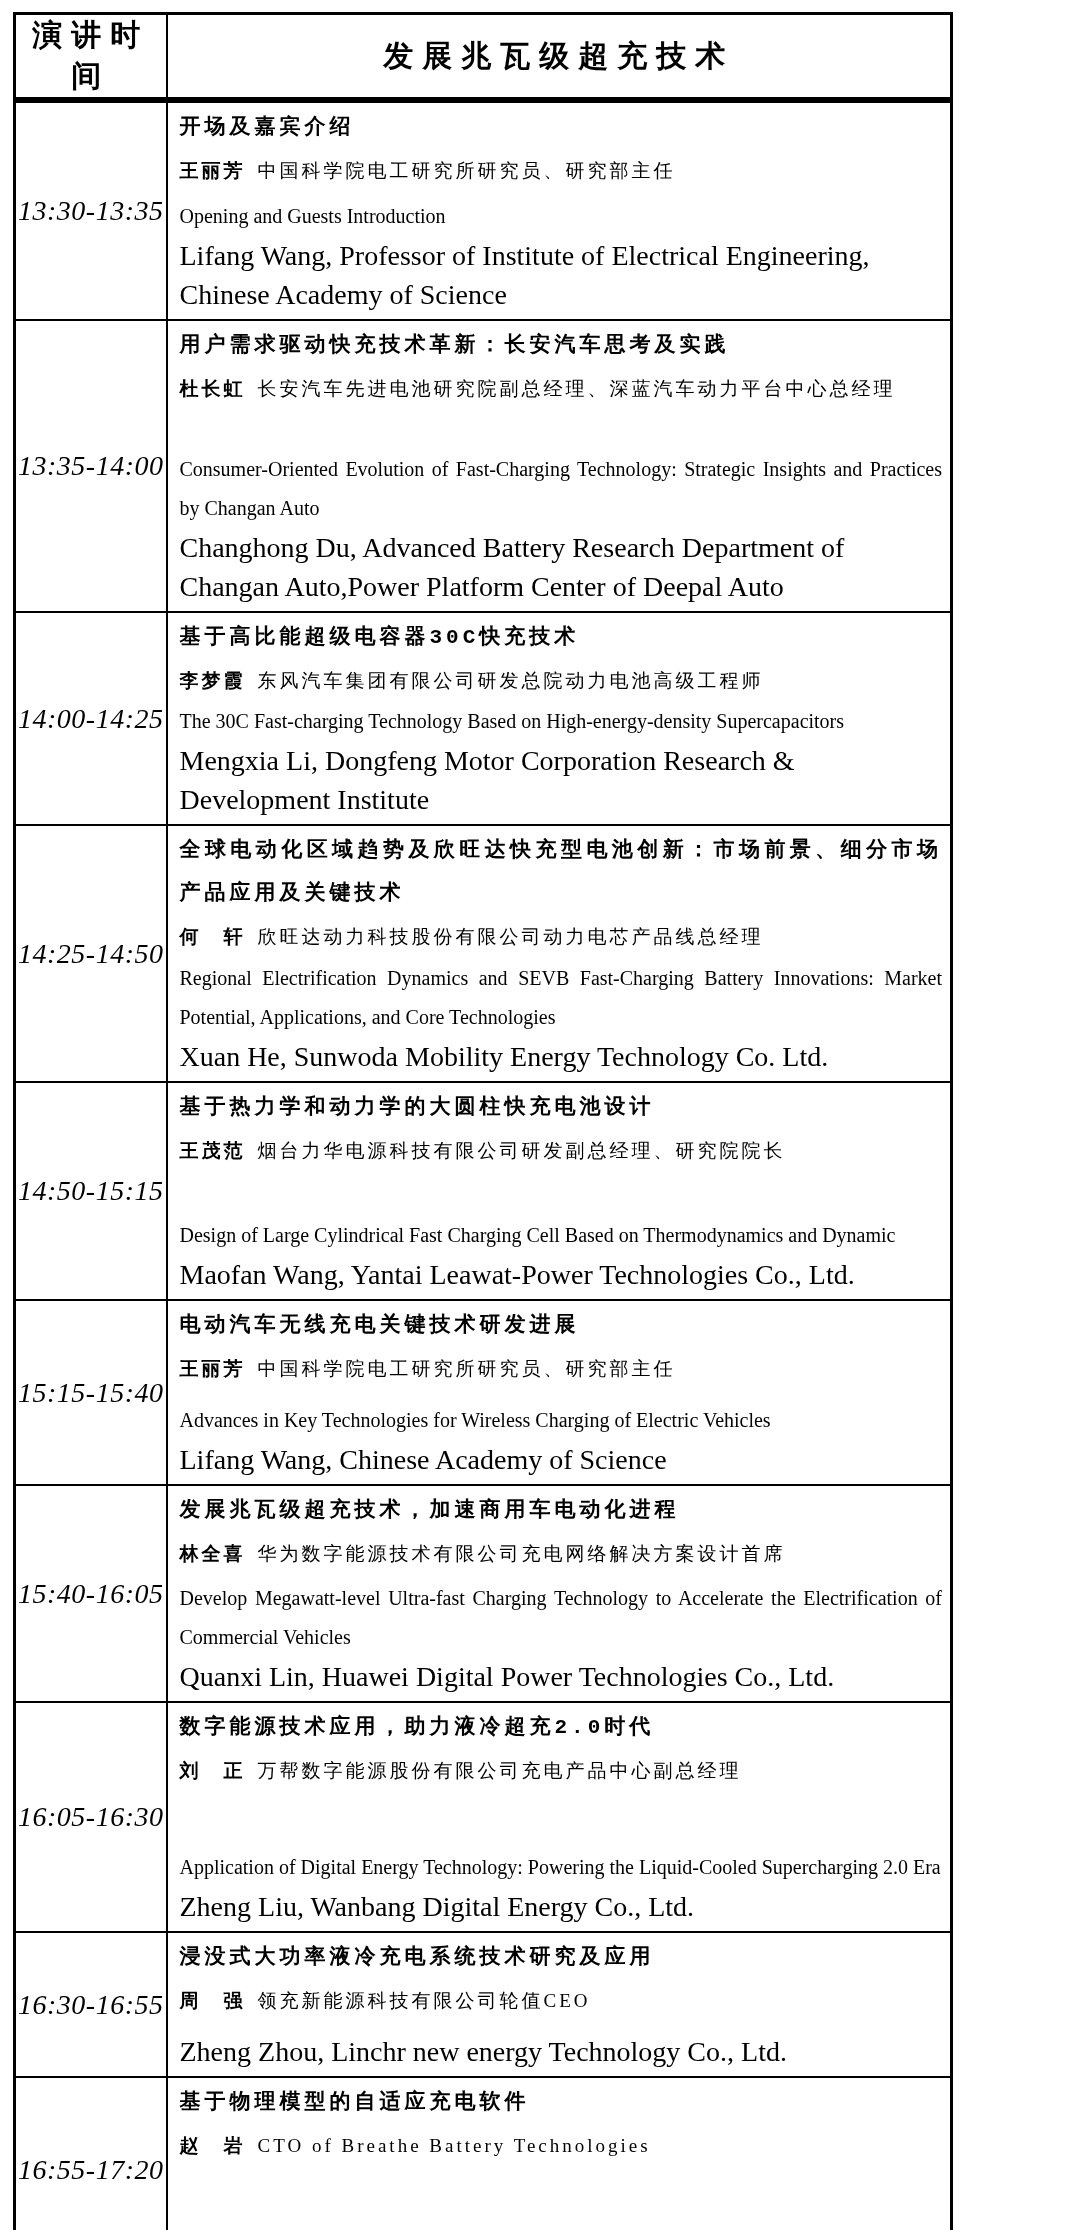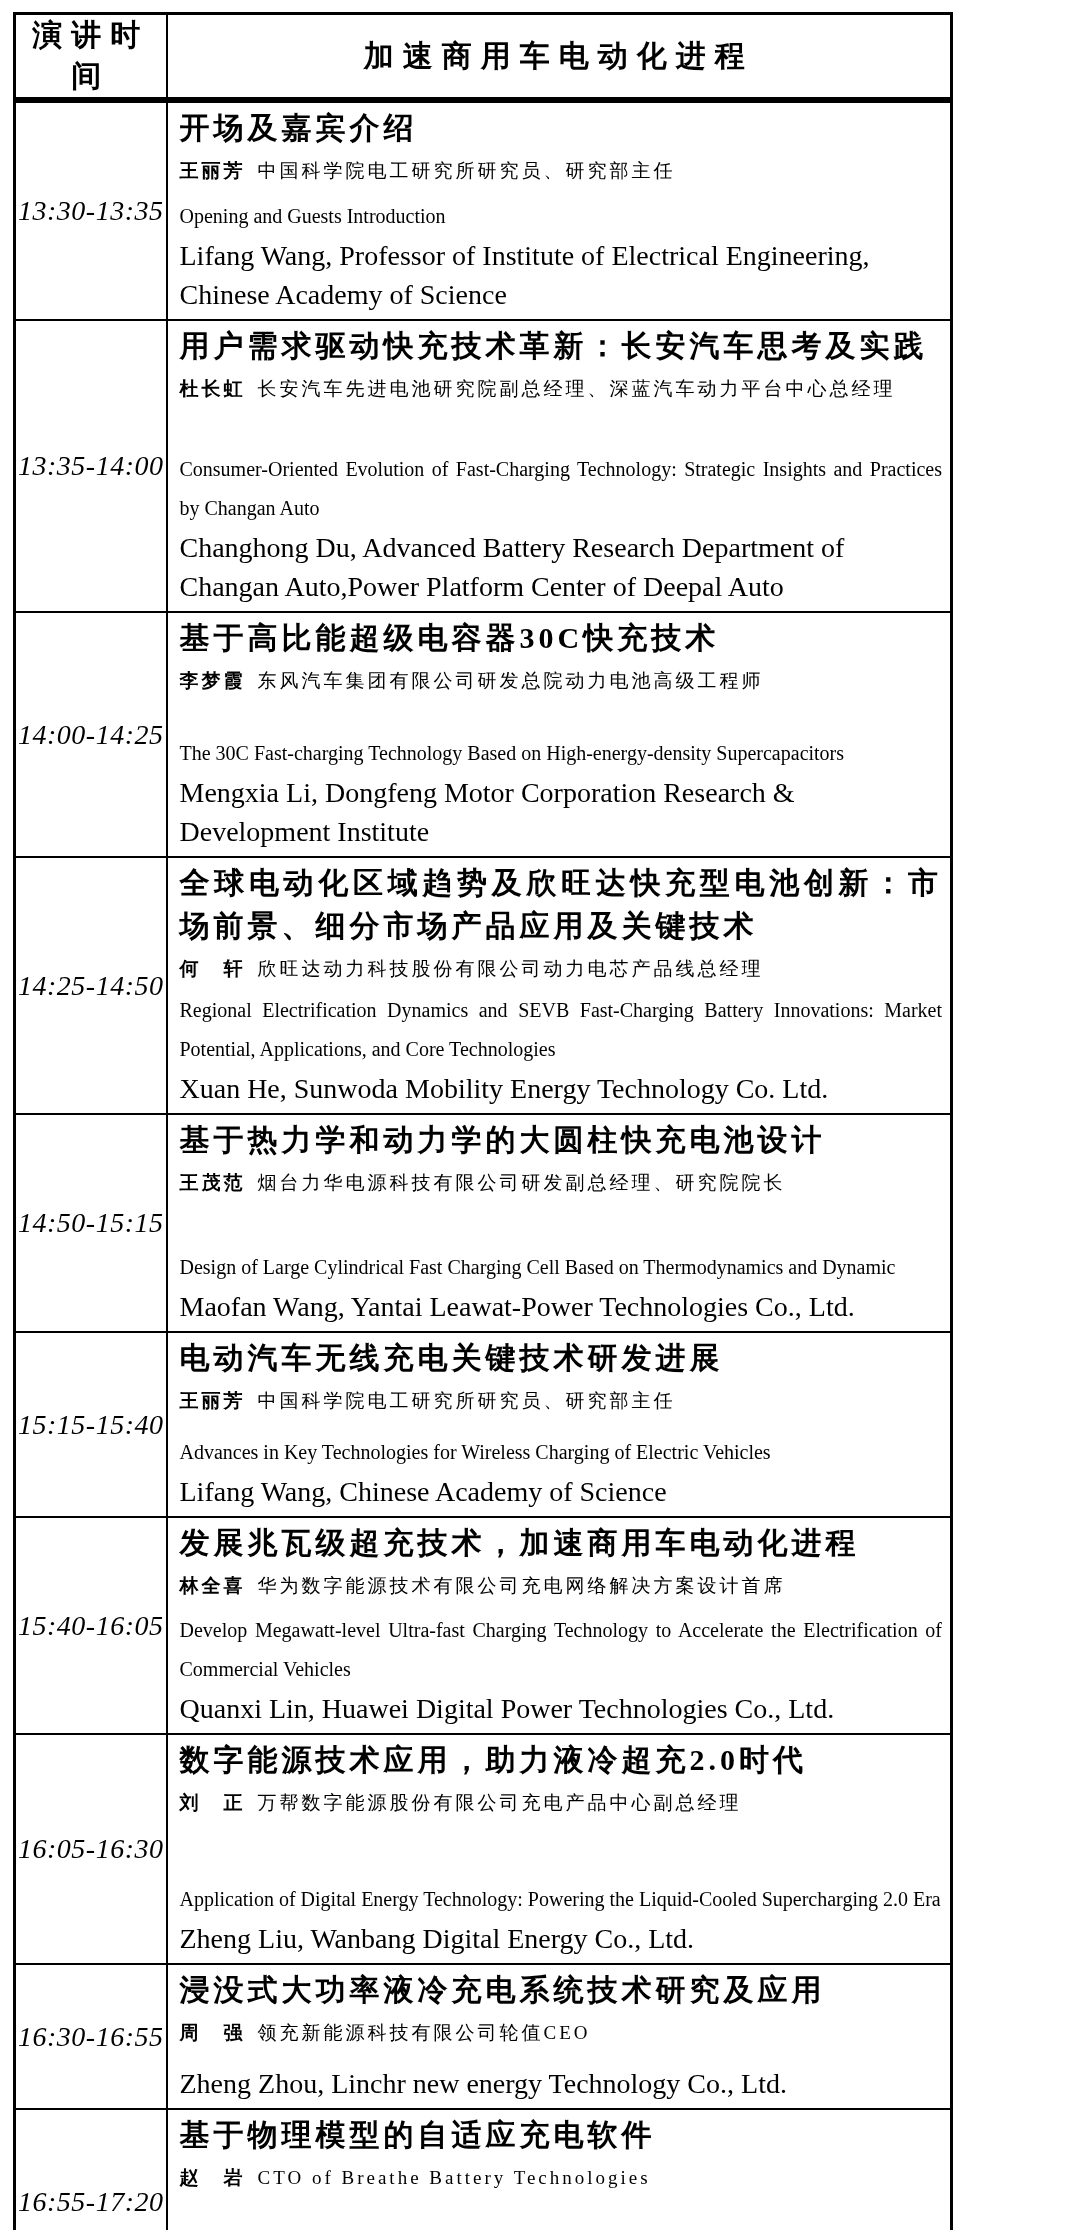--- a/index.html
+++ b/index.html
@@ -47,67 +47,68 @@
     border-top-width: 4px;
     border-bottom-width: 4px;
   }
   .cellwrap {
     display: flex;
     flex-direction: column;
     justify-content: space-between;
   }
   .zh p, .en p { margin: 0; }
   .zh-title {
-    font-size: 30px;
+    font-size: 21px;
     font-weight: bold;
     letter-spacing: 4px;
     line-height: 43px;
     text-align: justify;
+    font-family: Liberation Mono, monospace;
   }
   .zh-speaker {
     font-size: 19px;
     letter-spacing: 3px;
     line-height: 43px;
     text-align: justify;
   }
   .zh-speaker .name { font-weight: bold; margin-right: 12px; }
   .en-title {
     font-size: 20px;
     line-height: 39px;
     text-align: justify;
   }
   .en-speaker {
     font-size: 28px;
     line-height: 39px;
   }
   
   tr.r0 .cellwrap { min-height: 208px; }
   tr.r1 .cellwrap { min-height: 282px; }
-  tr.r2 .cellwrap { min-height: 176px; gap: 32px; }
+  tr.r2 .cellwrap { min-height: 176px; }
   tr.r3 .cellwrap { min-height: 247px; }
   tr.r4 .cellwrap { min-height: 208px; }
   tr.r5 .cellwrap { min-height: 175px; }
   tr.r6 .cellwrap { min-height: 207px; }
   tr.r7 .cellwrap { min-height: 220px; justify-content: space-between; }
   tr.r8 .cellwrap { min-height: 135px; }
   tr.r9 .cellwrap { min-height: 175px; }
 </style>
 </head>
 <body>
 
 <div class="page">
   <table class="agenda">
     <colgroup>
         <col class="time-col">
         <col>
       </colgroup>
     <thead>
       <tr>
         <th>演讲时间</th>
-        <th>加速商用车电动化进程</th>
+        <th>发展兆瓦级超充技术</th>
       </tr>
     </thead>
     <tbody>
       <tr class="r0">
         <td class="time">13:30-13:35</td>
         <td class="content">
           <div class="cellwrap">
             <div class="zh">
               <p class="zh-title">开场及嘉宾介绍</p>
               <p class="zh-speaker"><span class="name">王丽芳</span><span>中国科学院电工研究所研究员、研究部主任</span></p>

